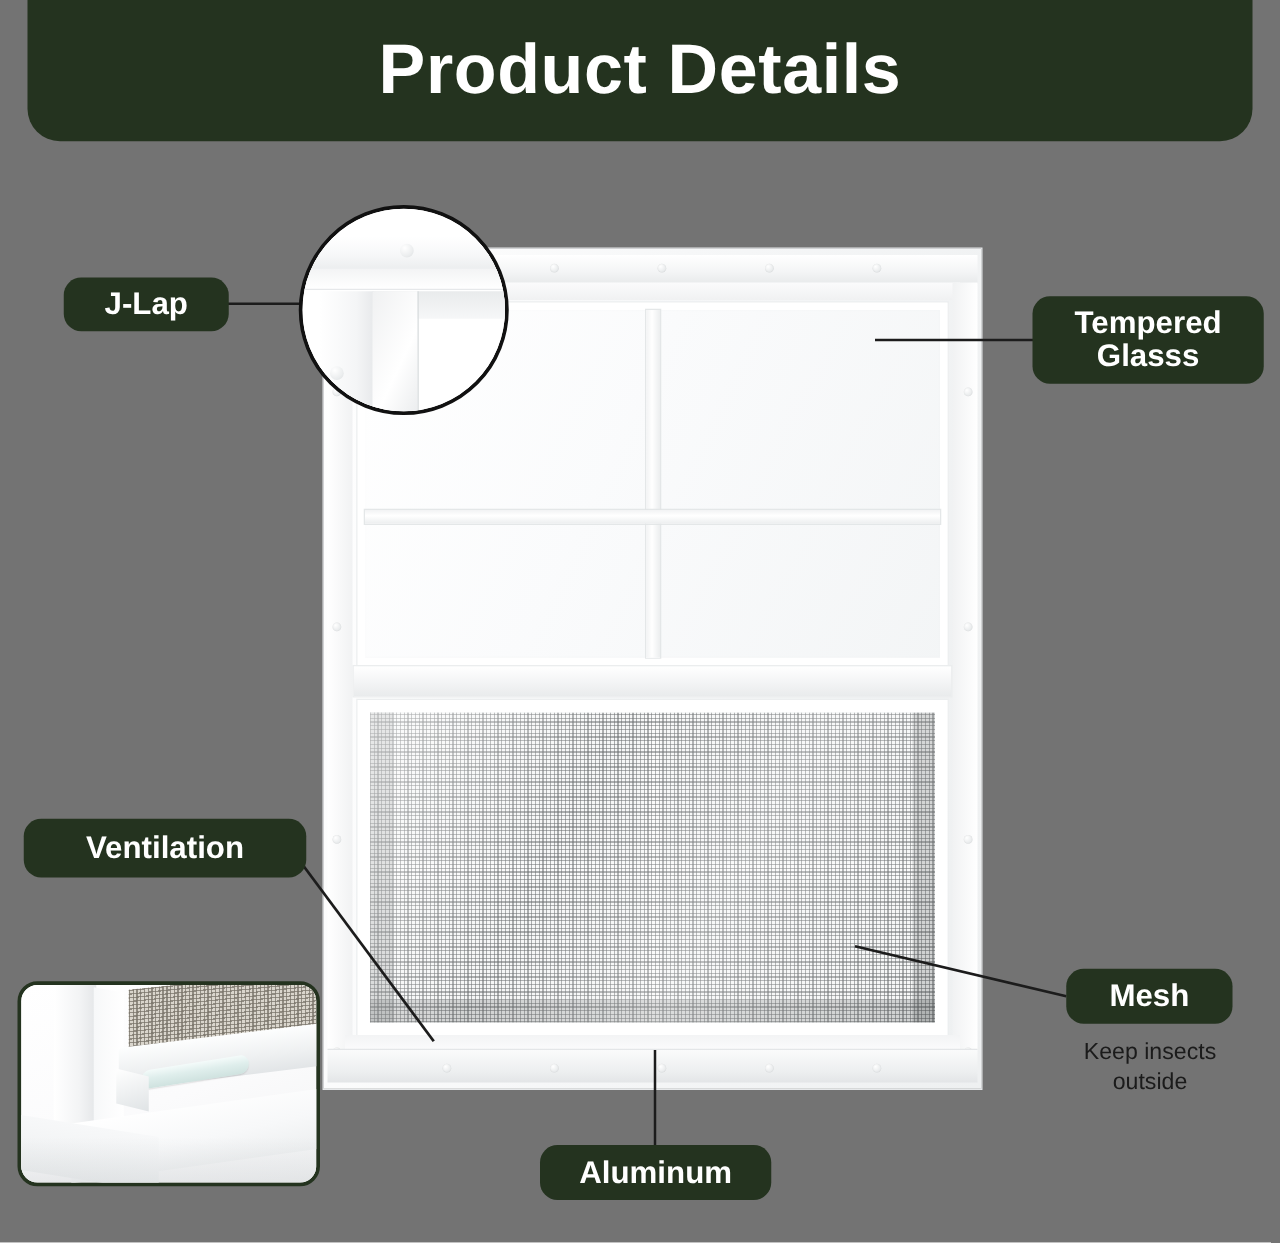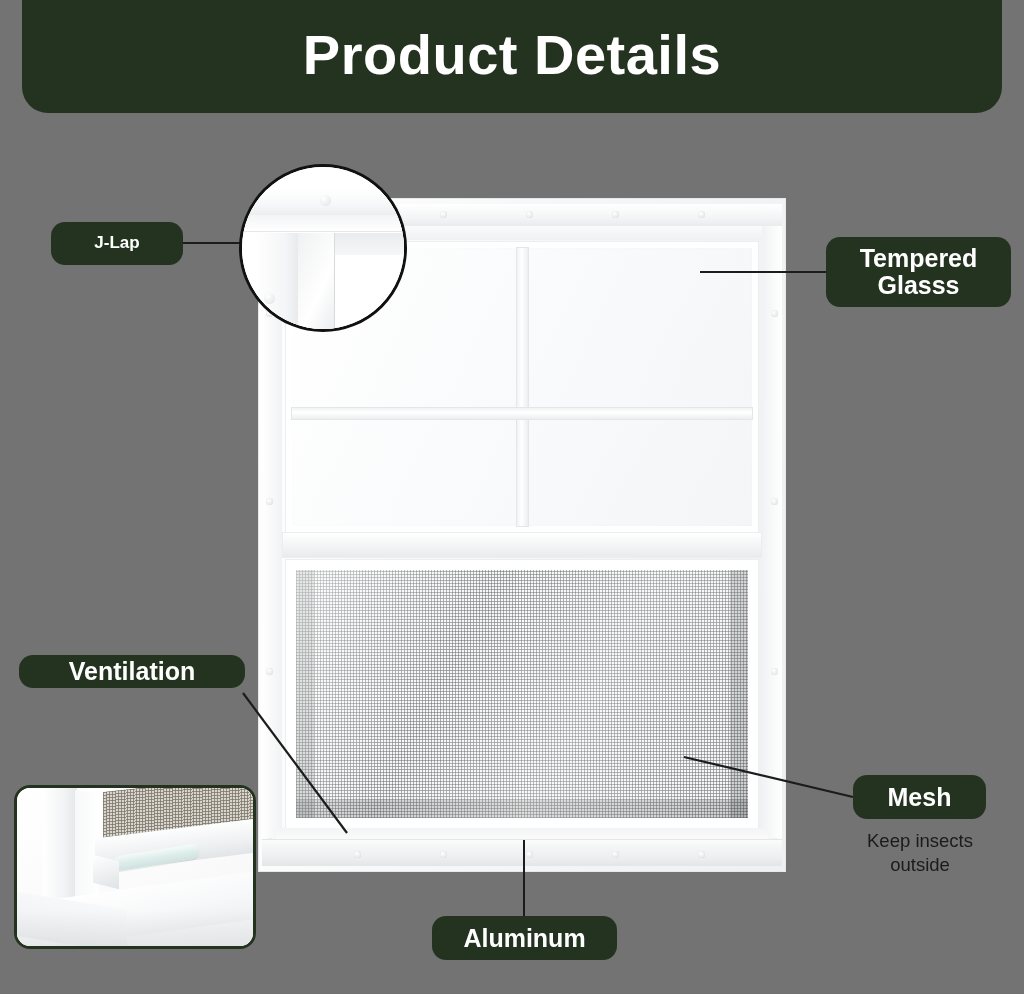--- a/index.html
+++ b/index.html
@@ -61,37 +61,37 @@
     color: #1b1b1b;
     font-size: 18.5px;
     text-align: center;
     line-height: 1.28;
     white-space: pre-line;
     z-index: 30;
   }
 
   
   #badge-jlap {
-    left: 51px; top: 222px; width: 132px; height: 43px; font-size: 17px; text-align: right;
+    left: 51px; top: 222px; width: 132px; height: 43px; font-size: 25px; text-align: right;
   }
   #cap-jlap {
     left: 0px; top: 274px; width: 222px;
   }
 
   #badge-tempered {
     left: 826px; top: 237px; width: 185px; height: 70px; font-size: 25px;
     flex-direction: column;
     text-align: center;
   }
   #cap-tempered {
     left: 805px; top: 315px; width: 219px;
   }
 
   #badge-ventilation {
-    left: 19px; top: 655px; width: 226px; height: 33px; font-size: 25px;
+    left: 19px; top: 655px; width: 226px; height: 47px; font-size: 25px;
   }
   #cap-ventilation {
     left: 19px; top: 709px; width: 226px;
   }
 
   #badge-mesh {
     left: 853px; top: 775px; width: 133px; height: 44px; font-size: 25px;
   }
   #cap-mesh {
     left: 840px; top: 829px; width: 160px;

